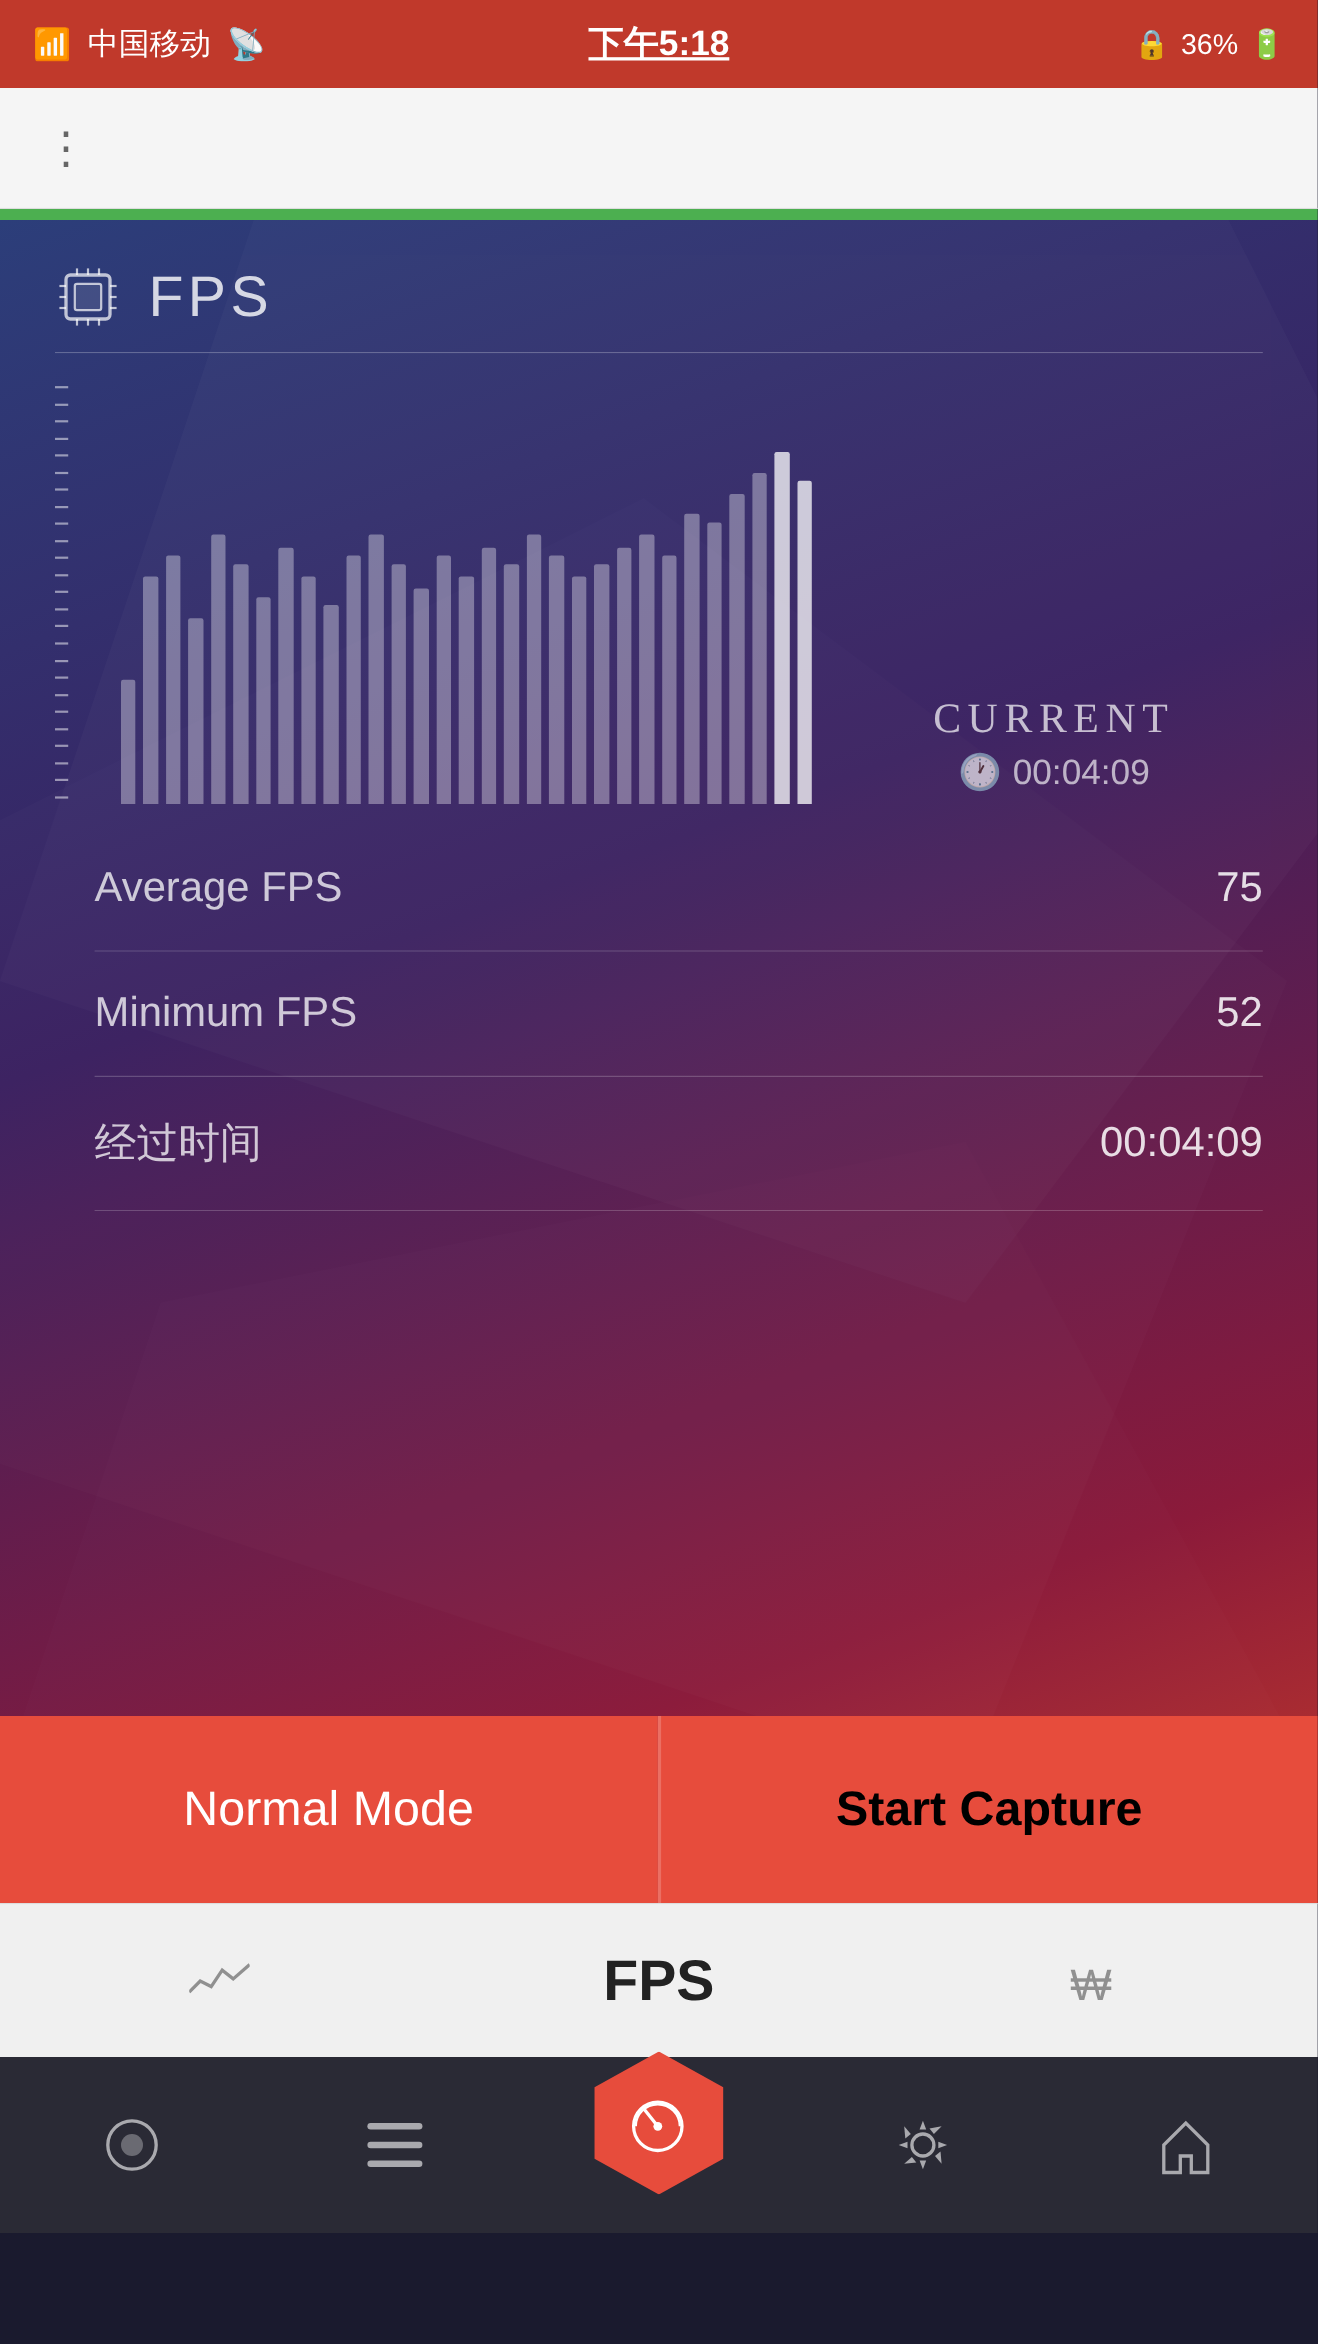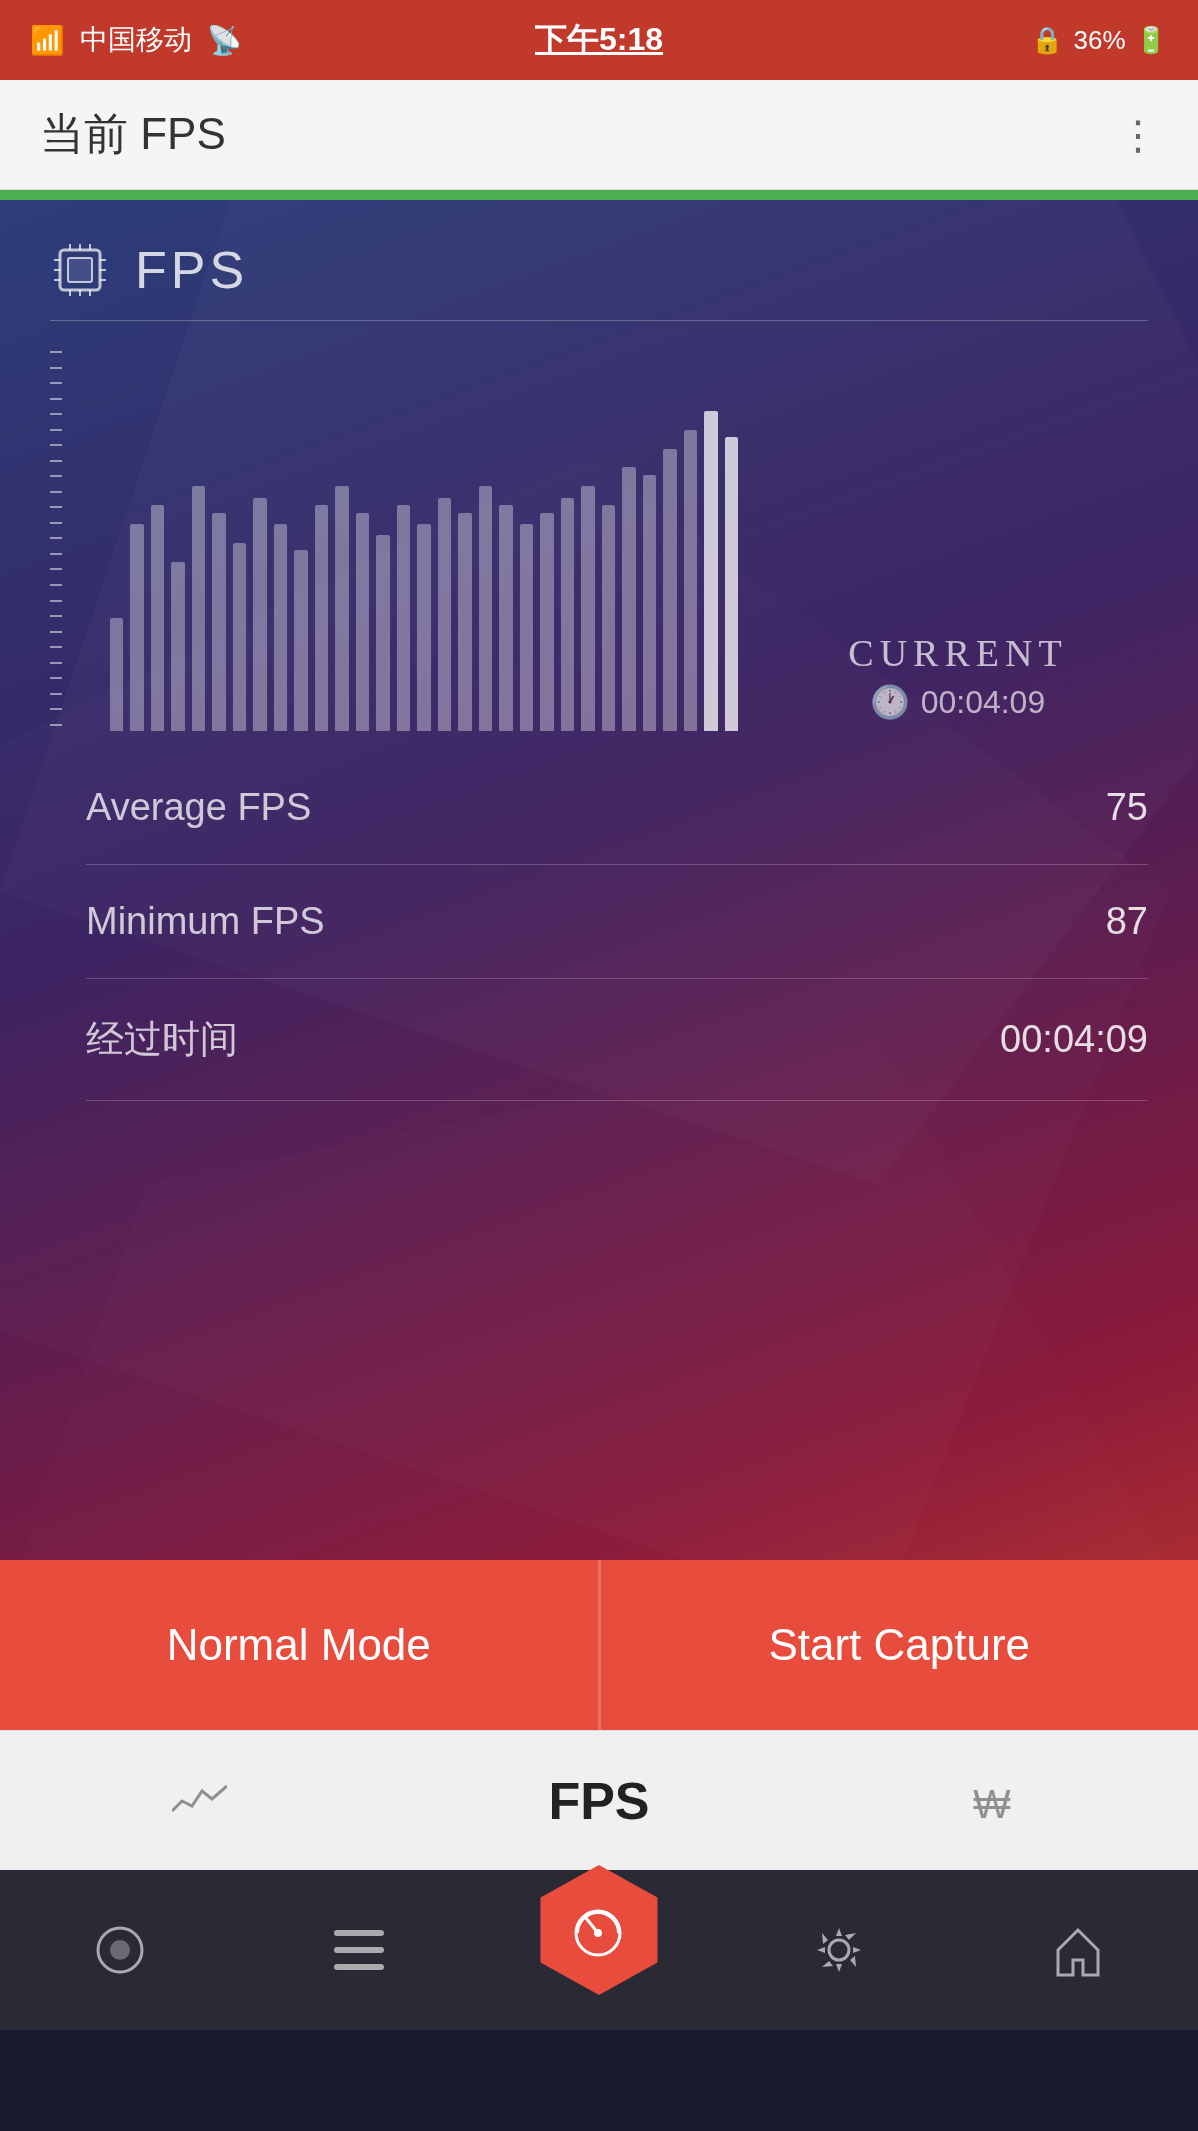--- a/index.html
+++ b/index.html
@@ -236,23 +236,23 @@
       font-weight: 400;
       border: none;
       cursor: pointer;
       display: flex;
       align-items: center;
       justify-content: center;
     }
     .btn-start-capture {
       flex: 1;
       background: #e74c3c;
-      color: #ffffff;
+      color: #000000;
       font-size: 44px;
-      font-weight: 400;
+      font-weight: 700;
       border: none;
       cursor: pointer;
       display: flex;
       align-items: center;
       justify-content: center;
       border-left: 3px solid rgba(255,255,255,0.2);
     }
 
     
     .tab-bar {
@@ -332,21 +332,20 @@
   </div>
   <div class="status-center">下午5:18</div>
   <div class="status-right">
     <span>🔒</span>
     <span>36%</span>
     <span>🔋</span>
   </div>
 </div>
 
 <div class="title-bar">
-  <span class="title-bar-title">当前 FPS</span>
   <span class="three-dots">⋮</span>
 </div>
 
 <div class="accent-bar"></div>
 
 <div class="main-content">
 
   <svg class="bg-svg" viewBox="0 0 819 1300" preserveAspectRatio="xMidYMid slice">
     <polygon points="200,0 700,0 900,400 600,800 0,600" fill="rgba(255,255,255,0.3)"></polygon>
     <polygon points="0,500 400,300 800,600 600,1100 0,900" fill="rgba(255,255,255,0.2)"></polygon>
@@ -454,21 +453,21 @@
     </div>
 
     <div class="stats-section" id="stats-container">
 
     <div class="stat-row">
           <span class="stat-label">Average FPS</span>
           <span class="stat-value">75</span>
         </div>
         <div class="stat-row">
           <span class="stat-label">Minimum FPS</span>
-          <span class="stat-value">87</span>
+          <span class="stat-value">52</span>
         </div>
         <div class="stat-row">
           <span class="stat-label">经过时间</span>
           <span class="stat-value">00:04:09</span>
         </div>
       </div>
 
     <div class="spacer"></div>
 
     <div class="bottom-buttons">

